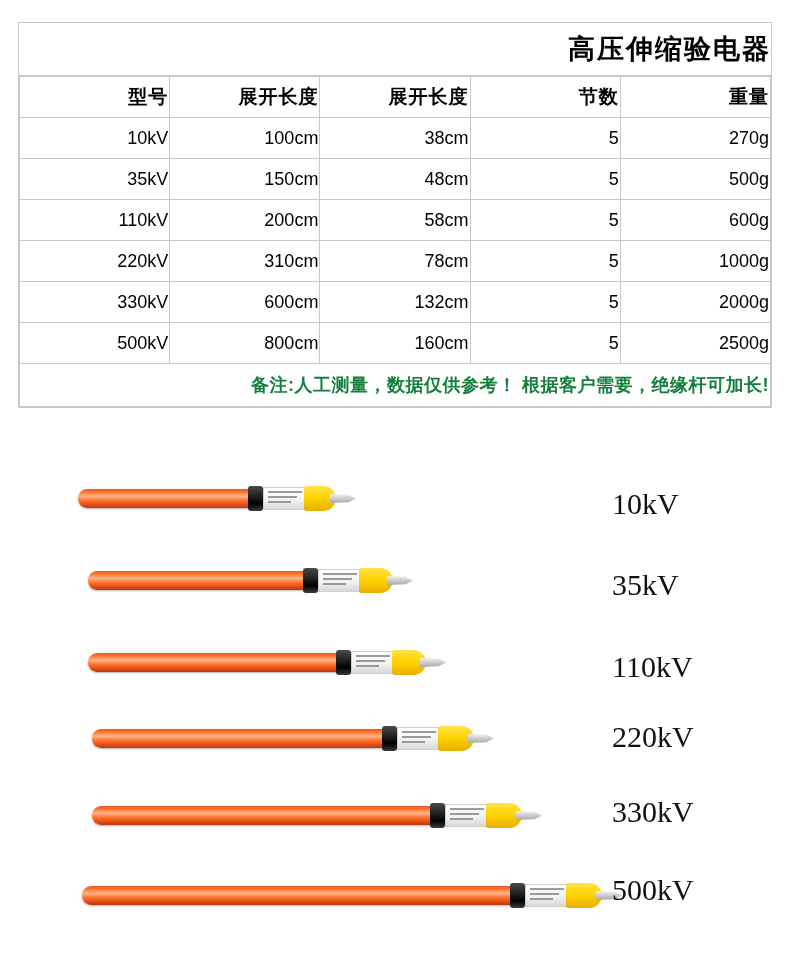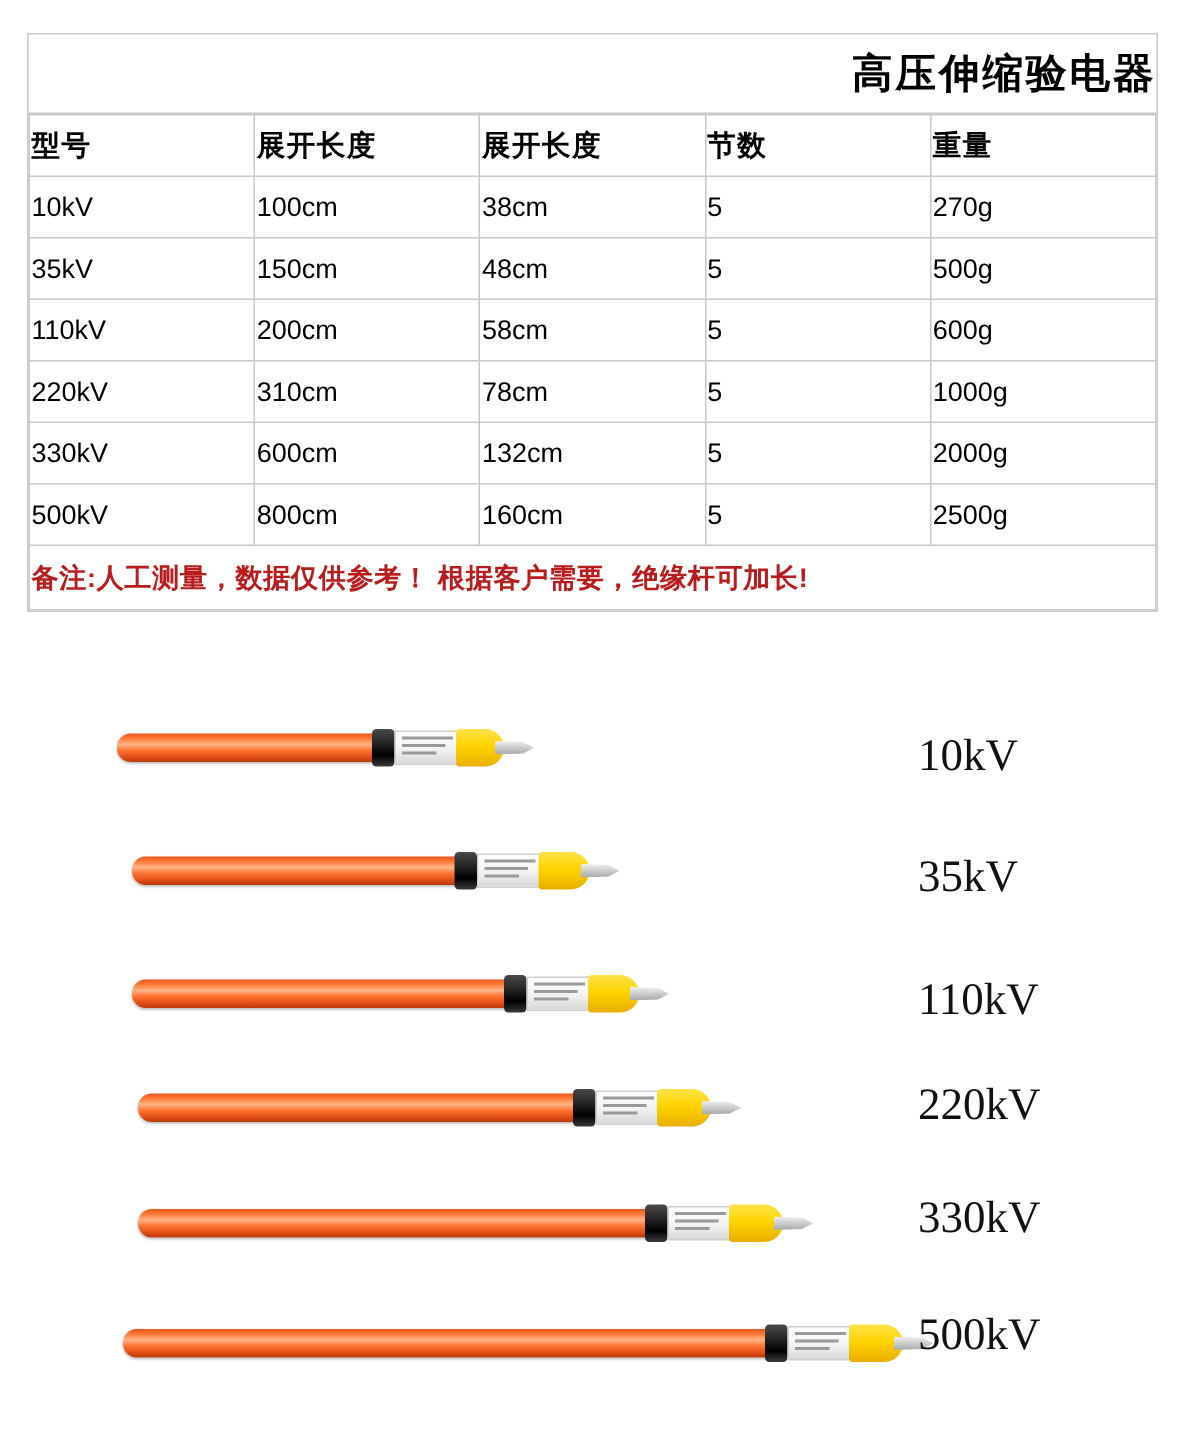--- a/index.html
+++ b/index.html
@@ -35,21 +35,21 @@
     border-bottom: 1px solid #c8c8c8;
   }
   table.spec {
     border-collapse: collapse;
     width: 100%;
     table-layout: fixed;
   }
   table.spec td {
     border: 1px solid #c8c8c8;
     height: 38px;
-    text-align: left;
+    text-align: right;
     font-size: 18px;
     vertical-align: middle;
   }
   table.spec tr.head td {
     font-weight: bold;
     font-size: 19px;
   }
   table.spec tr.head td:first-child,
   table.spec tr.head td:nth-child(2),
   table.spec tr.head td:nth-child(3),
@@ -188,21 +188,21 @@
       <td>2000g</td>
     </tr>
     <tr>
       <td>500kV</td>
       <td>800cm</td>
       <td>160cm</td>
       <td>5</td>
       <td>2500g</td>
     </tr>
     <tr class="note-row">
-      <td colspan="5" style="color: #b91c1c;">备注:人工测量，数据仅供参考！ 根据客户需要，绝缘杆可加长!</td>
+      <td colspan="5" style="color: #15803d;">备注:人工测量，数据仅供参考！ 根据客户需要，绝缘杆可加长!</td>
     </tr>
   </tbody>
     </table>
 </div>
 
 <div class="photos">
 
   <div class="rod" style="left:78px; top:28px; width:260px;">
     <div class="shaft" style="width:180px;"></div>
     <div class="cap" style="left:170px;"></div>

